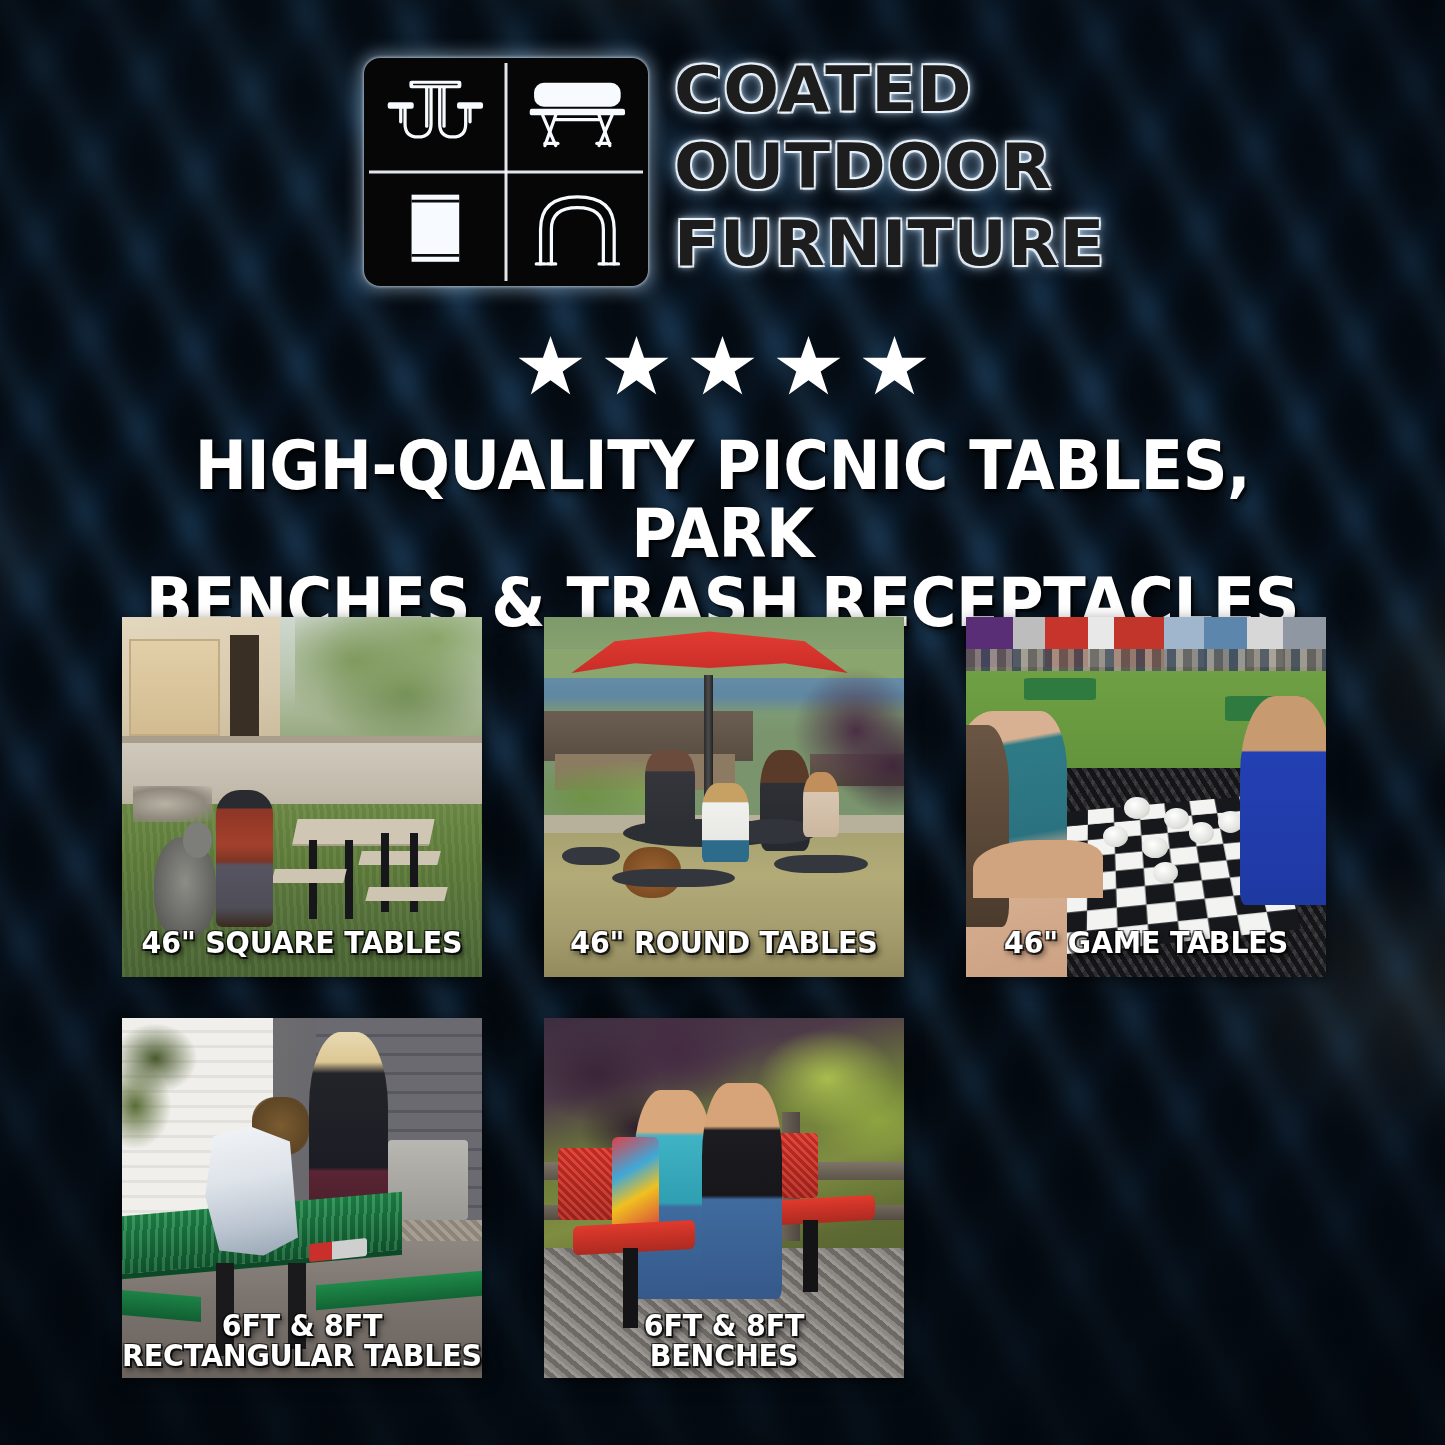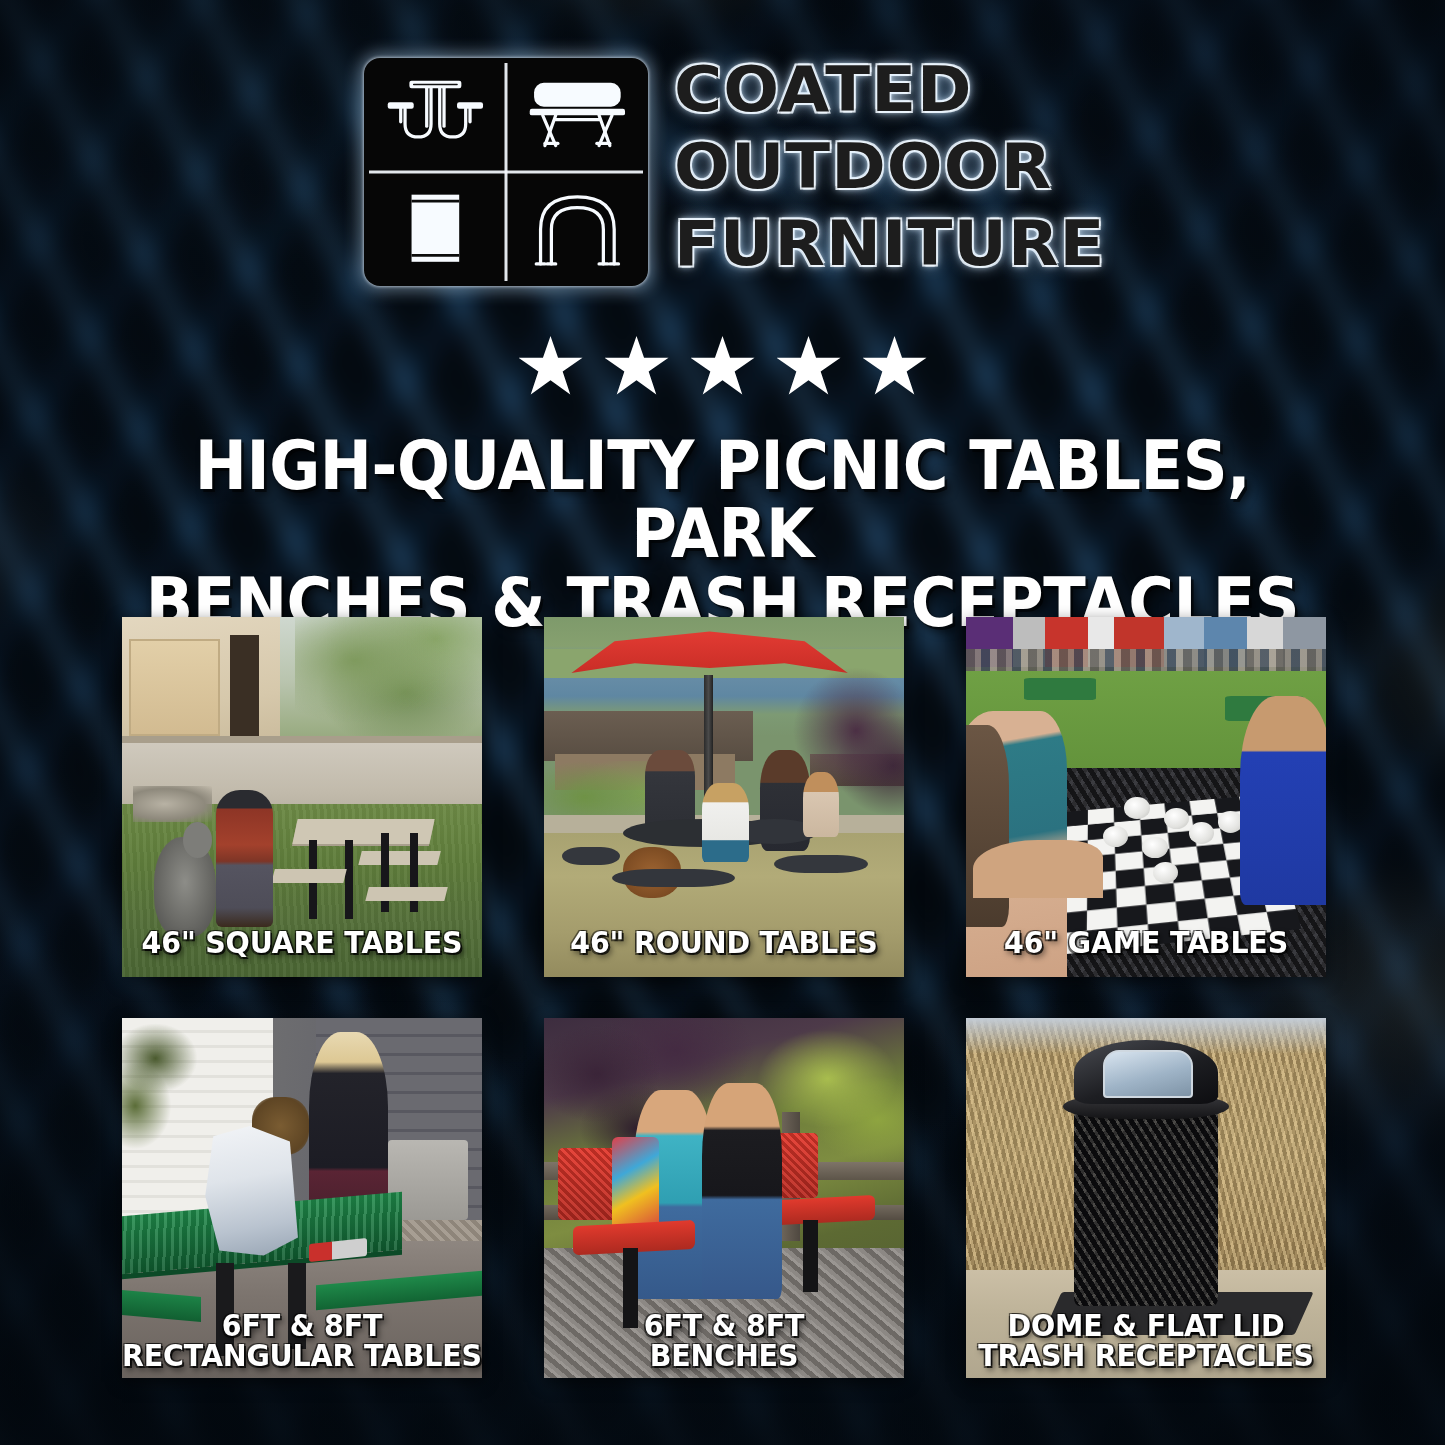--- a/index.html
+++ b/index.html
@@ -673,35 +673,16 @@
             <div class="s5-seat1"></div>
               <div class="s5-legA"></div>
           </div>
         </div>
         <div class="tile-caption two-line">
           <span class="cap-line">6FT &amp; 8FT</span>
           <span class="cap-line">BENCHES</span>
         </div>
       </div>
 
-      <div class="tile">
-        <div class="tile-img">
-          <div class="scene">
-            <div class="s6-bg"></div>
-              <div class="s6-grass"></div>
-              <div class="s6-sky"></div>
-            <div class="s6-walk"></div>
-              <div class="s6-pad"></div>
-            <div class="s6-body"></div>
-              <div class="s6-rim"></div>
-            <div class="s6-dome"></div>
-              <div class="s6-door"></div>
-          </div>
-        </div>
-        <div class="tile-caption two-line">
-          <span class="cap-line">DOME &amp; FLAT LID</span>
-          <span class="cap-line">TRASH RECEPTACLES</span>
-        </div>
-      </div>
 
     </div>
   </div>
 </div>
 
 </body></html>

